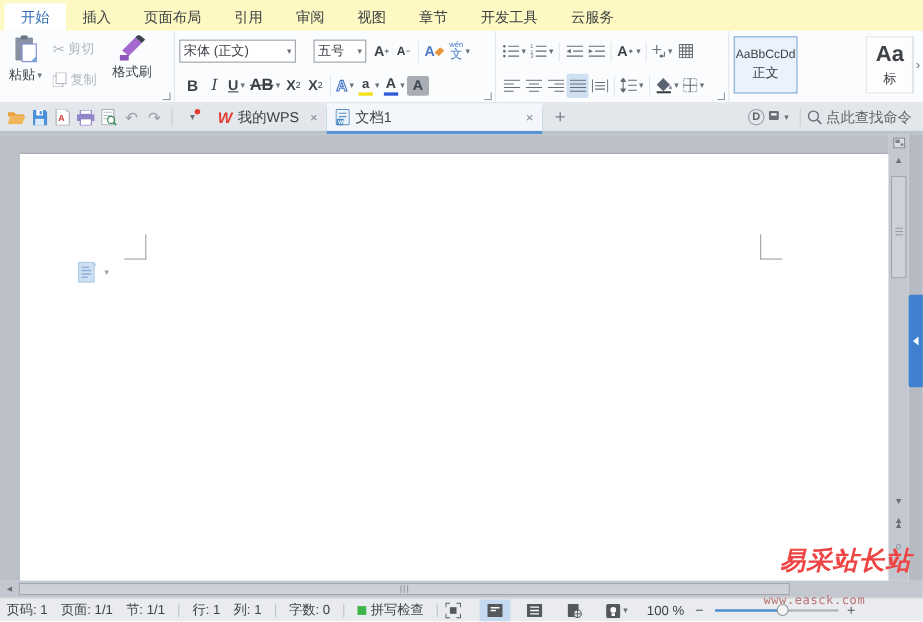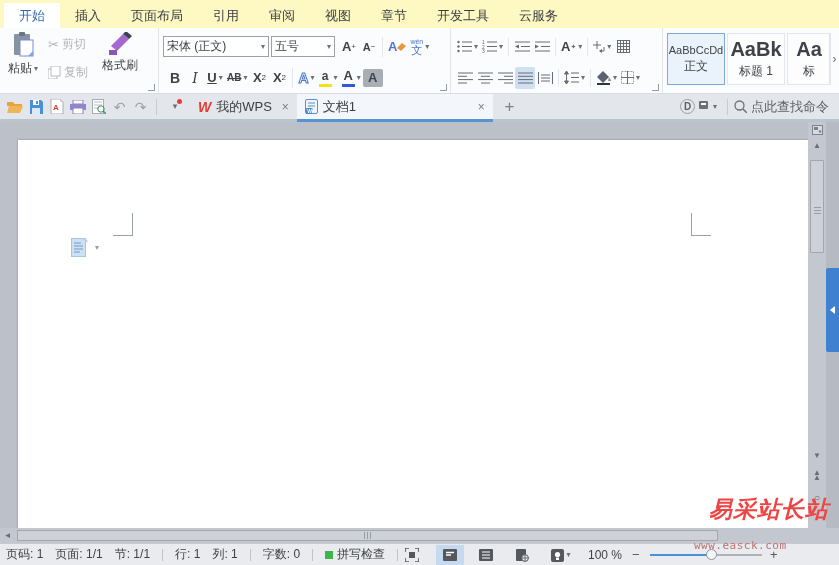--- a/index.html
+++ b/index.html
@@ -137,21 +137,21 @@
     </div>
     <span class="launcher"></span>
   </div>
 
   <div class="rgroup" style="left:158px;width:292px;">
     <div class="rrow" style="margin-top:5px;">
       <div class="combo" style="width:106px;">
         <span>宋体 (正文)</span>
         <span class="drop">▾</span>
       </div>
-      <div class="combo" style="width:64px;margin-left:2px;">
+      <div class="combo" style="width:48px;margin-left:16px;">
         <span>五号</span>
         <span class="drop">▾</span>
       </div>
       <span class="sbtn" style="margin-left:4px;">
           <span class="glyph">A</span>
           <sup style="font-size:8px;">+</sup>
         </span>
       <span class="sbtn">
           <span class="glyph" style="font-size:11px;">A</span>
           <sup style="font-size:8px;">−</sup>
@@ -178,21 +178,21 @@
           <span class="glyph" style="font-size:14px;">B</span>
         </span>
       <span class="sbtn">
           <span style="font-family:'DejaVu Serif',serif;font-style:italic;font-size:14px;">I</span>
         </span>
       <span class="sbtn">
           <span class="glyph" style="text-decoration:underline;">U</span>
           <span class="drop">▾</span>
         </span>
       <span class="sbtn">
-          <span style="font-size:10px;font-weight:bold;text-decoration:line-through;">AB</span>
+          <span style="font-size:15px;font-weight:bold;text-decoration:line-through;">AB</span>
           <span class="drop">▾</span>
         </span>
       <span class="sbtn">
           <span class="glyph">X</span>
           <sup style="font-size:8px;">2</sup>
         </span>
       <span class="sbtn">
           <span class="glyph">X</span>
           <sub style="font-size:8px;">2</sub>
         </span>
@@ -356,24 +356,20 @@
           <span class="drop">▾</span>
         </span>
     </div>
     <span class="launcher"></span>
   </div>
 
   <div class="rgroup" style="left:662px;width:177px;">
     <div class="stylecard sel" style="left:4px;">
       <span style="font-size:11px;">AaBbCcDd</span>
       <span class="lbl">正文</span>
-    </div>
-    <div class="stylecard" style="left:64px;">
-      <span style="font-size:20px;font-weight:bold;">AaBk</span>
-      <span class="lbl">标题 1</span>
     </div>
     <div class="stylecard" style="left:124px;width:44px;">
       <span style="font-size:20px;font-weight:bold;">Aa</span>
       <span class="lbl">标</span>
     </div>
     <div class="btn" style="position:absolute;right:0;top:5px;width:10px;height:52px;border-left:1px solid #e0e3e7;color:#6b7077;">
         <span>›</span>
       </div>
   </div>
 </div>

